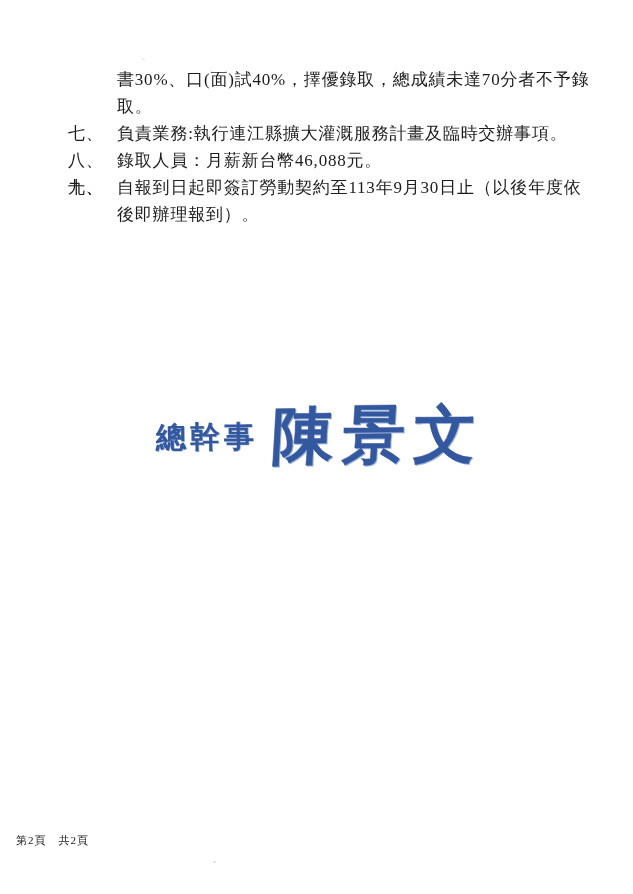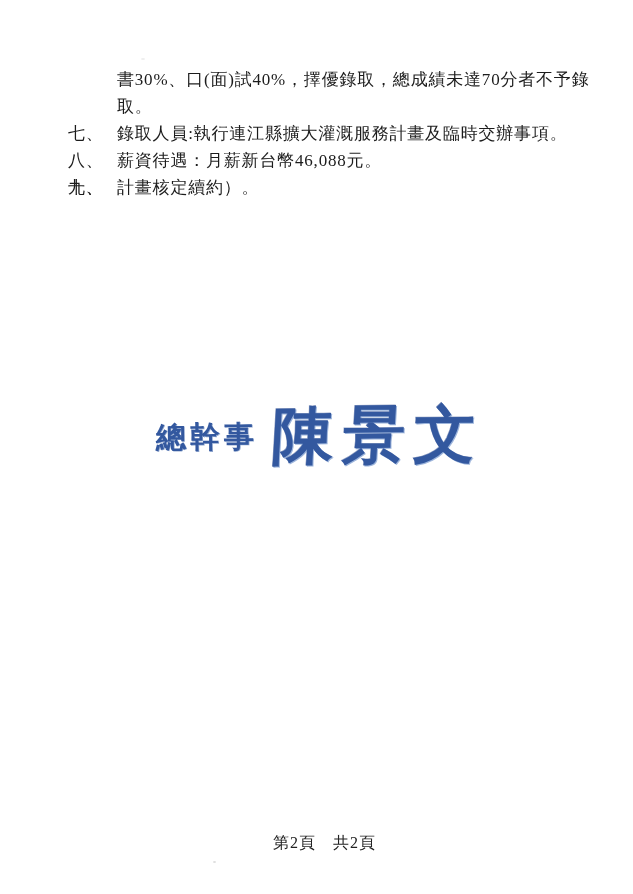--- a/index.html
+++ b/index.html
@@ -62,22 +62,21 @@
     letter-spacing: 9px;
     white-space: nowrap;
     transform: skewX(-4deg);
     text-shadow: 1px 1px 0 rgba(90, 130, 195, 0.6), -0.5px -0.5px 0 rgba(40, 70, 140, 0.5);
   }
   .footer {
     position: absolute;
     top: 833px;
     left: 0;
     width: 100%;
-    text-align: center;
-    font-size: 16px;
+    font-size: 11px;
     letter-spacing: 1px;
     color: #222222;
     text-indent: 16px;
   }
   .speck {
     position: absolute;
     background: #c2c2c2;
     border-radius: 50%;
     opacity: 0.55;
   }
@@ -94,41 +93,42 @@
       <span class="label"></span>
       <div class="lines">
           <div class="line">書30%、口(面)試40%，擇優錄取，總成績未達70分者不予錄</div>
           <div class="line">取。</div>
         </div>
     </div>
 
     <div class="para">
       <span class="label">七、</span>
       <div class="lines">
-          <div class="line">錄取人員:執行連江縣擴大灌溉服務計畫及臨時交辦事項。</div>
+          <div class="line">負責業務:執行連江縣擴大灌溉服務計畫及臨時交辦事項。</div>
         </div>
     </div>
 
     <div class="para">
       <span class="label">八、</span>
       <div class="lines">
-          <div class="line">薪資待遇：月薪新台幣46,088元。</div>
+          <div class="line">錄取人員：月薪新台幣46,088元。</div>
         </div>
     </div>
 
     <div class="para">
       <span class="label">九、</span>
       <div class="lines">
         </div>
     </div>
 
     <div class="para">
       <span class="label">十、</span>
       <div class="lines">
-          <div class="line">計畫核定續約）。</div>
+          <div class="line">自報到日起即簽訂勞動契約至113年9月30日止（以後年度依</div>
+          <div class="line">後即辦理報到）。</div>
         </div>
     </div>
   </div>
 
   <div class="signature" style="color: rgb(51, 88, 159);">
     <span class="sig-title">總幹事</span>
     <span class="sig-name">陳景文</span>
   </div>
 
   <div class="footer">

